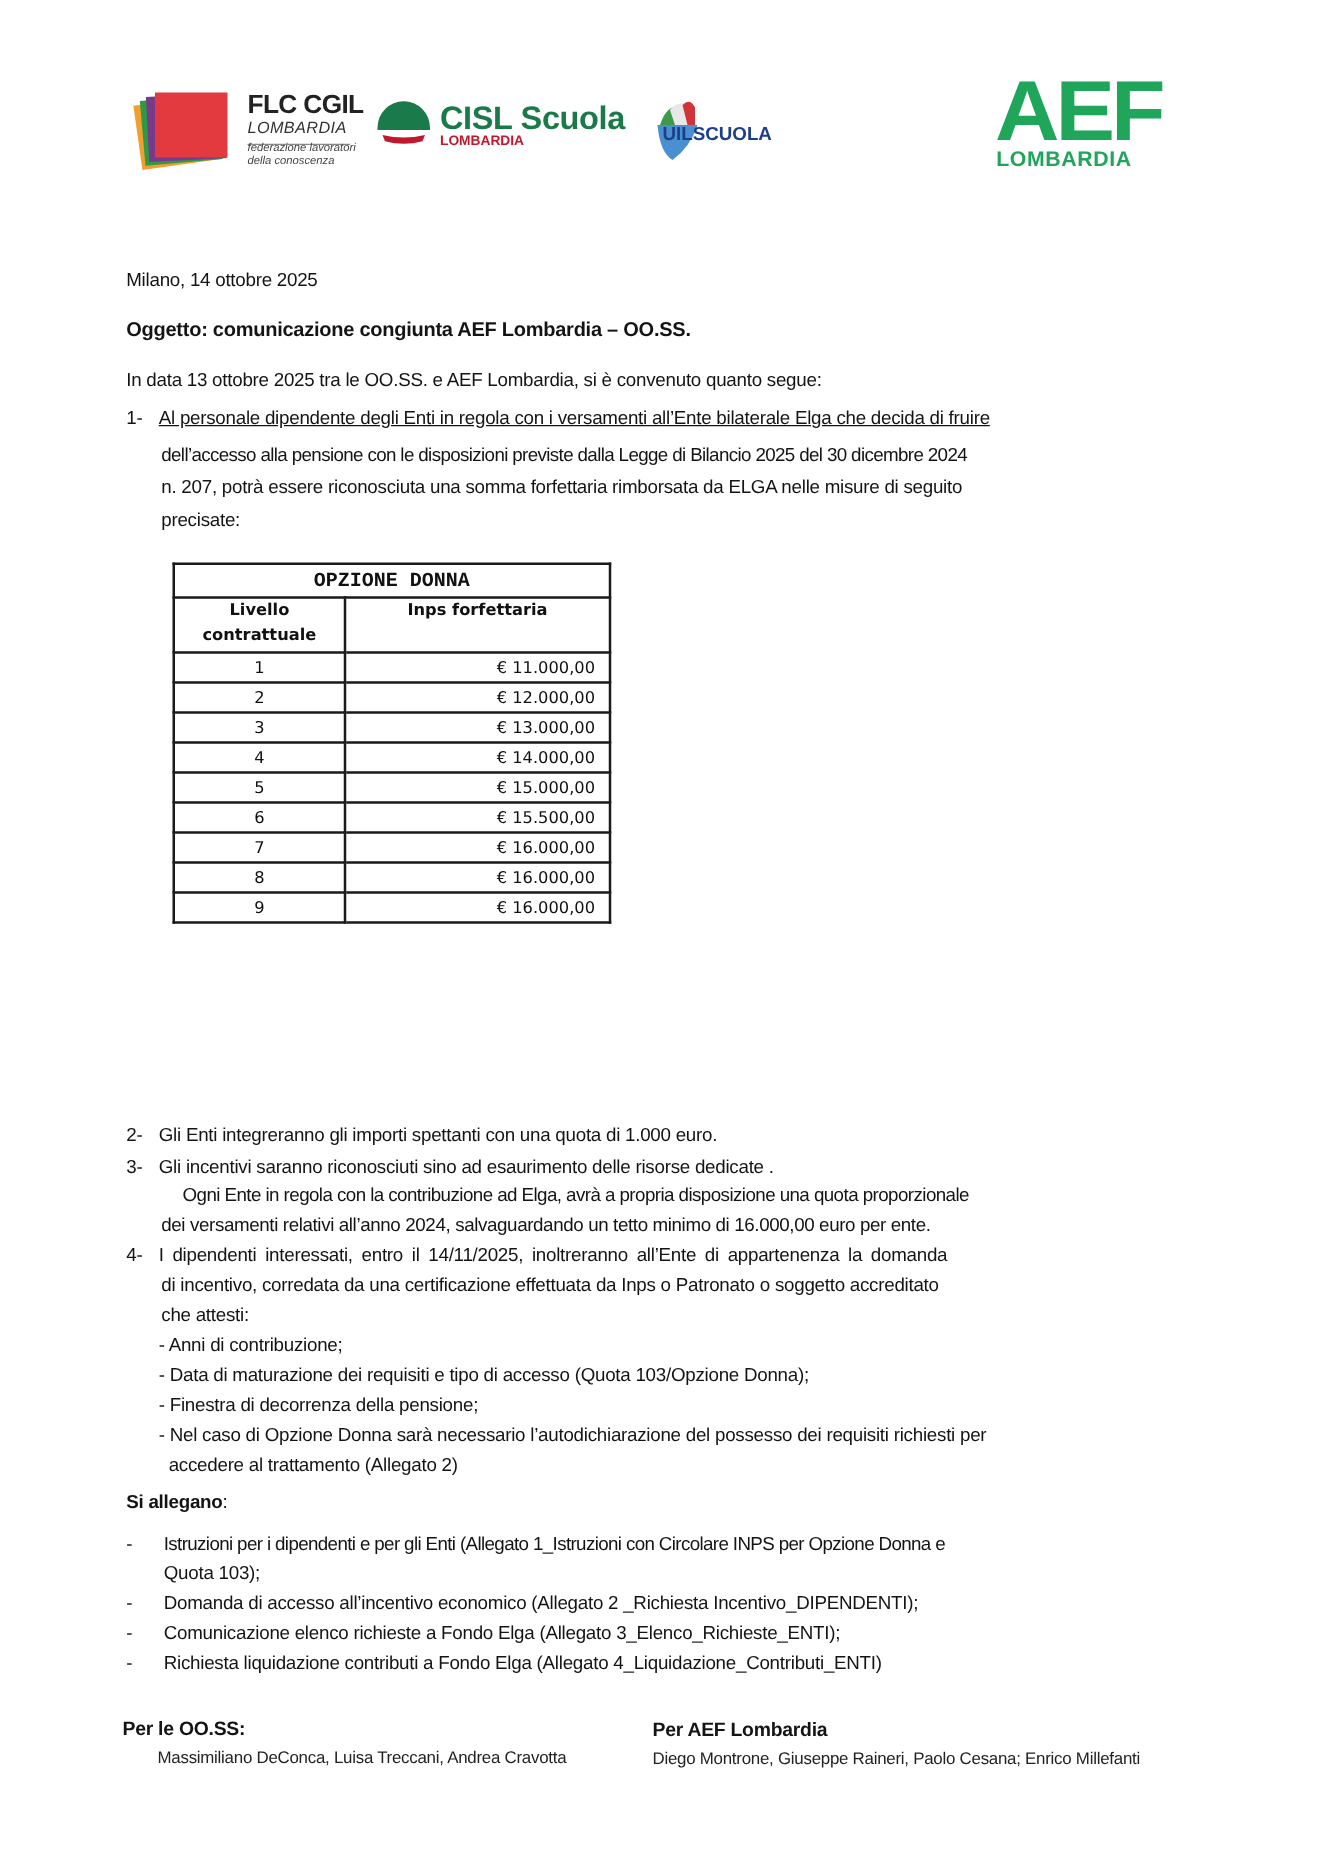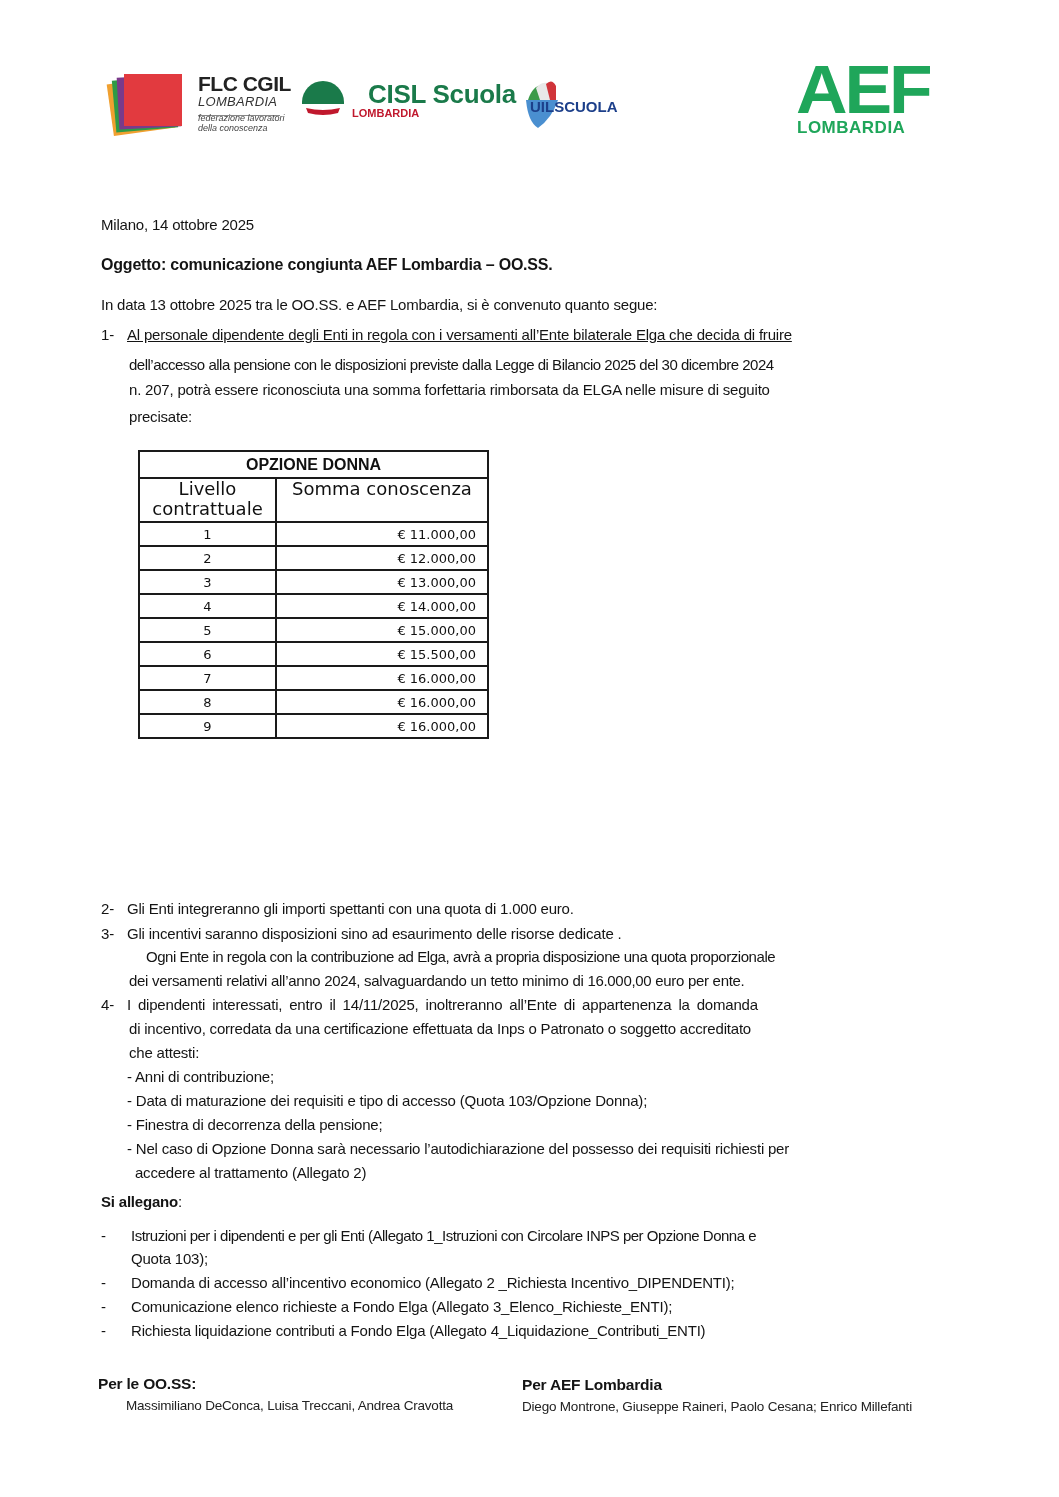--- a/index.html
+++ b/index.html
@@ -9,31 +9,31 @@
   .txt { font-family: "Liberation Sans", sans-serif; font-size: 15px; color: #141414; letter-spacing: -0.2px; white-space: nowrap; }
   .bold { font-weight: bold; }
 
   
   .flc-stack { position: absolute; left: 110px; top: 74px; width: 72px; height: 52px; }
   .flc-stack .sheet { position: absolute; width: 62px; height: 52px; }
   .flc-text1 { left: 198px; top: 72px; font-size: 21px; font-weight: bold; color: #222; letter-spacing: -0.5px; }
   .flc-text2 { left: 198px; top: 94px; font-size: 13px; font-style: italic; color: #333; letter-spacing: 0.3px; }
   .flc-text3 { left: 198px; top: 112px; font-size: 9px; font-style: italic; color: #444; line-height: 10px; }
   .cisl-logo { left: 300px; top: 76px; width: 46px; height: 46px; }
-  .cisl-name { left: 352px; top: 79px; font-size: 26px; font-weight: bold; color: #1a7a4a; letter-spacing: -0.3px; margin-left: 16px; }
+  .cisl-name { left: 352px; top: 79px; font-size: 26px; font-weight: bold; color: #1a7a4a; letter-spacing: -0.3px; }
   .cisl-sub { left: 352px; top: 107px; font-size: 11px; font-weight: bold; color: #c0182d; }
   .uil-logo { left: 522px; top: 78px; width: 104px; height: 52px; }
   .aef-big { left: 796px; top: 54px; font-size: 68px; font-weight: bold; color: #1fa65a; letter-spacing: -3px; line-height: 70px; transform: scaleX(1.05); transform-origin: left; }
   .aef-sub { left: 797px; top: 118px; font-size: 17px; font-weight: bold; color: #1fa65a; letter-spacing: 0.5px; }
 
   
   table.od { position: absolute; left: 138px; top: 450px; width: 351px; border-collapse: collapse; font-family: "DejaVu Sans", sans-serif; font-size: 13px; }
   table.od td, table.od th { border: 2px solid #1a1a1a; padding: 0; height: 22px; }
-  table.od .title { font-family: Liberation Sans, sans-serif; font-size: 16px; font-weight: bold; text-align: center; height: 25px; }
-  table.od .hdr { font-weight: normal; text-align: center; vertical-align: top; height: 42px; font-size: 18px; line-height: 20px; }
+  table.od .title { font-family: Liberation Mono, monospace; font-size: 16px; font-weight: bold; text-align: center; height: 25px; }
+  table.od .hdr { font-weight: bold; text-align: center; vertical-align: top; height: 42px; font-size: 13px; line-height: 20px; }
   table.od .lvl { text-align: center; width: 135px; }
   table.od .amt { text-align: right; padding-right: 11px; }
 
   table.q { position: absolute; left: 138px; top: 810px; width: 406px; border-collapse: collapse; font-family: "DejaVu Sans", sans-serif; font-size: 13px; }
   table.q td { border: 2px solid #1a1a1a; text-align: center; padding: 0; }
   table.q .title { font-family: "Liberation Sans", sans-serif; font-size: 16px; font-weight: bold; height: 26px; }
   table.q .cell { height: 40px; line-height: 19px; width: 33.3%; }
   table.q .cell b { display: block; font-weight: bold; }
 
   .sig-name { font-size: 13.5px; color: #222; }
@@ -94,21 +94,21 @@
 <table class="od">
   <tbody>
       <tr>
         <td colspan="2" class="title">OPZIONE DONNA</td>
       </tr>
   <tr>
     <td class="hdr lvl">
       <span>Livello</span><br>
       <span>contrattuale</span>
     </td>
-    <td class="hdr">Somma conoscenza</td>
+    <td class="hdr">Inps forfettaria</td>
   </tr>
   <tr>
         <td class="lvl">1</td>
         <td class="amt">€ 11.000,00</td>
       </tr>
   <tr>
         <td class="lvl">2</td>
         <td class="amt">€ 12.000,00</td>
       </tr>
   <tr>
@@ -147,21 +147,21 @@
 </tbody>
   </table>
 
 <div>
   <div class="abs txt" style="left:101px;top:900px;">2-</div>
   <div class="abs txt" style="left:127px;top:900px;">Gli Enti integreranno gli importi spettanti con una quota di 1.000 euro.</div>
 </div>
 
 <div>
   <div class="abs txt" style="left:101px;top:925px;">3-</div>
-  <div class="abs txt" style="left:127px;top:925px;">Gli incentivi saranno disposizioni sino ad esaurimento delle risorse dedicate .</div>
+  <div class="abs txt" style="left:127px;top:925px;">Gli incentivi saranno riconosciuti sino ad esaurimento delle risorse dedicate .</div>
   <div class="abs txt" style="left:146px;top:948px;letter-spacing:-0.45px;">Ogni Ente in regola con la contribuzione ad Elga, avrà a propria disposizione una quota proporzionale</div>
   <div class="abs txt" style="left:129px;top:972px;letter-spacing:-0.3px;">dei versamenti relativi all’anno 2024, salvaguardando un tetto minimo di 16.000,00 euro per ente.</div>
 </div>
 
 <div>
   <div class="abs txt" style="left:101px;top:996px;">4-</div>
   <div class="abs txt" style="left:127px;top:996px;word-spacing:3px;">I dipendenti interessati, entro il 14/11/2025,  inoltreranno all’Ente di appartenenza la domanda</div>
   <div class="abs txt" style="left:129px;top:1020px;">di incentivo, corredata da una certificazione effettuata da Inps o Patronato o soggetto accreditato</div>
   <div class="abs txt" style="left:129px;top:1044px;">che attesti:</div>
   <div class="abs txt" style="left:127px;top:1068px;">- Anni di contribuzione;</div>

